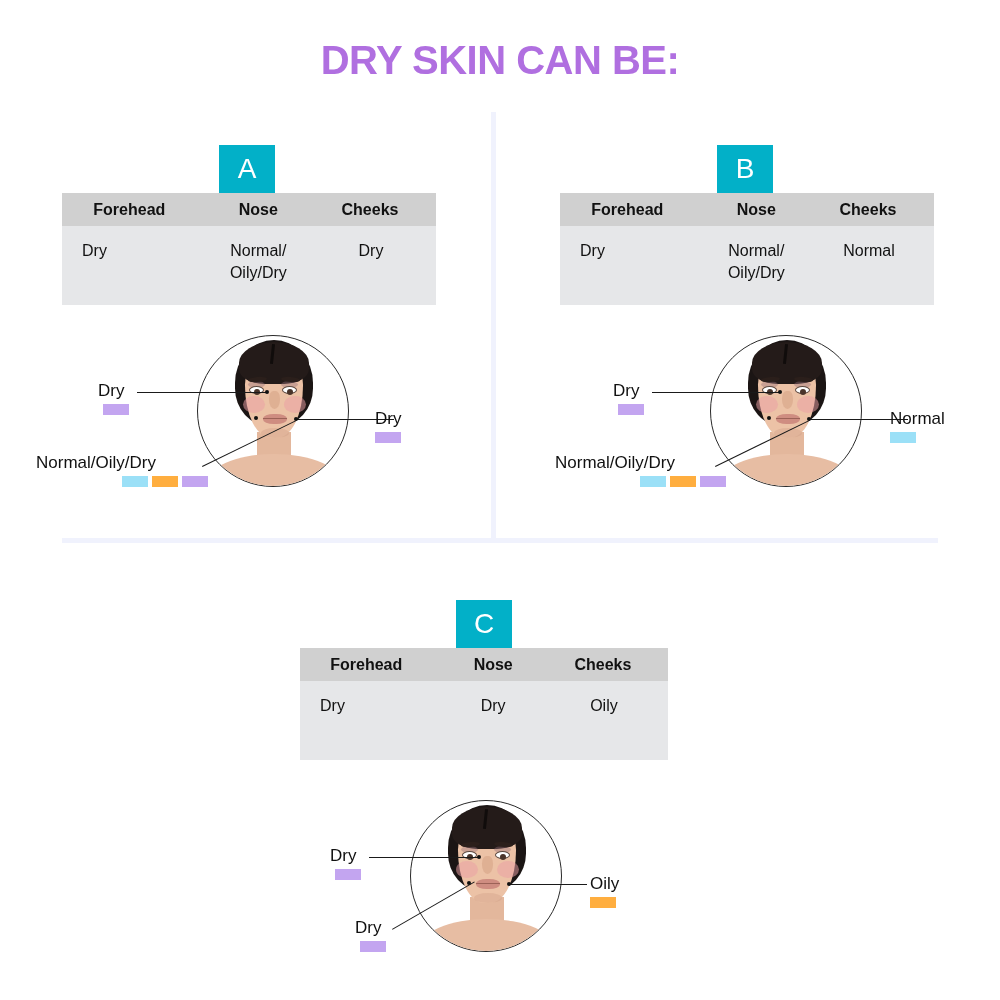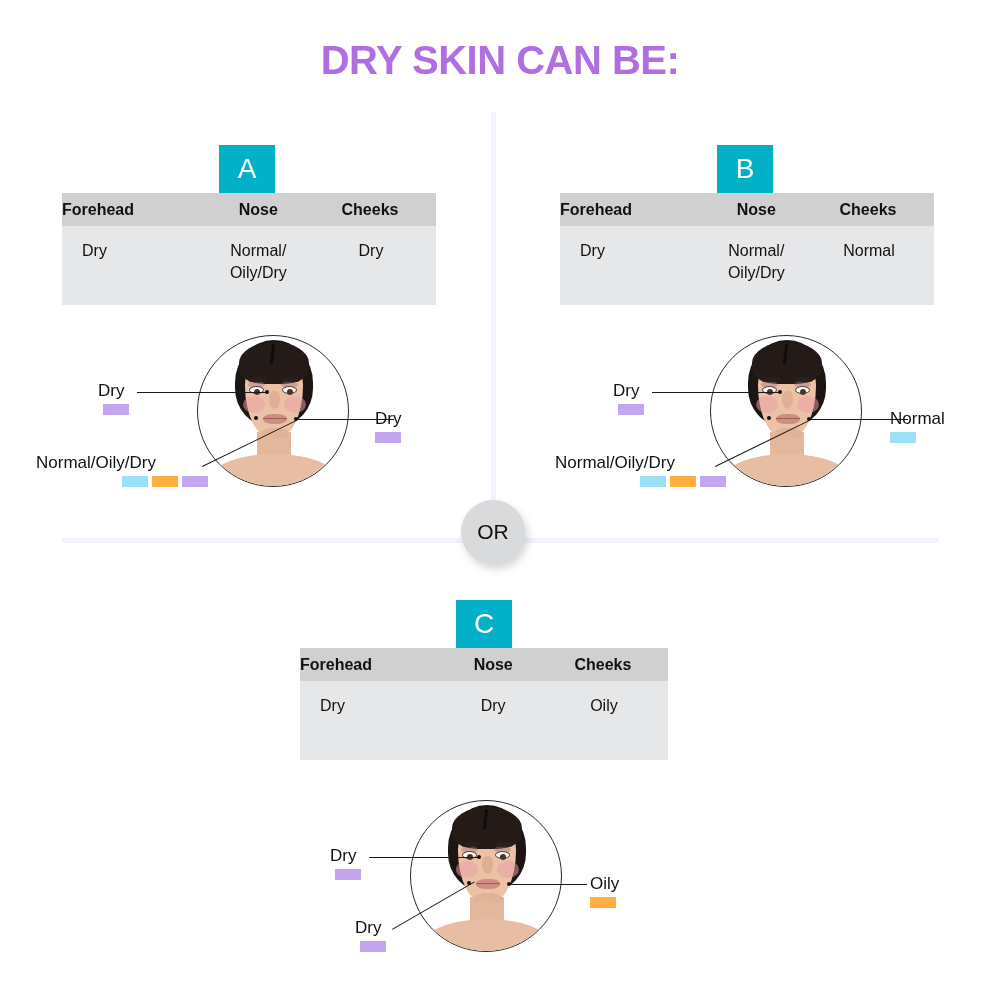--- a/index.html
+++ b/index.html
@@ -68,21 +68,21 @@
   }
   .table-body {
     display: flex; background: #e6e7e9; height: 79px;
     padding-top: 14px;
   }
   .th, .td {
     font-size: 16px; color: #111;
     line-height: 1.35;
   }
   .th { font-weight: 700; }
-  .col-fore { width: 36%; text-align: left;   padding-left: 0; }
+  .col-fore { width: 36%; text-align: center;   padding-left: 0; }
   .col-nose { width: 33%; text-align: center; }
   .col-chee { width: 31%; text-align: center;  padding-right: 16px; }
   .table-body .col-fore { text-align: left; padding-left: 20px; }
   .table-body .col-chee { padding-right: 14px; }
 
   
   .diagram { position: absolute; width: 100%; height: 180px; }
   .panel-a .diagram, .panel-b .diagram { top: 180px; }
   .panel-c .diagram { top: 190px; }
 
@@ -338,21 +338,20 @@
 
       <div class="lbl" style="left:-5px; top:128px;">Normal/Oily/Dry</div>
       <div class="swatches" style="left:80px; top:151px;">
         <div class="sw sw-blue"></div>
         <div class="sw sw-orange"></div>
         <div class="sw sw-purple"></div>
       </div>
     </div>
   </div>
 
-  <div class="or-badge">OR</div>
 
   <div class="panel panel-c">
     <div class="letter-badge">C</div>
 
     <div class="table">
       <div class="table-head">
         <div class="th col-fore">Forehead</div>
         <div class="th col-nose">Nose</div>
         <div class="th col-chee">Cheeks</div>
       </div>

